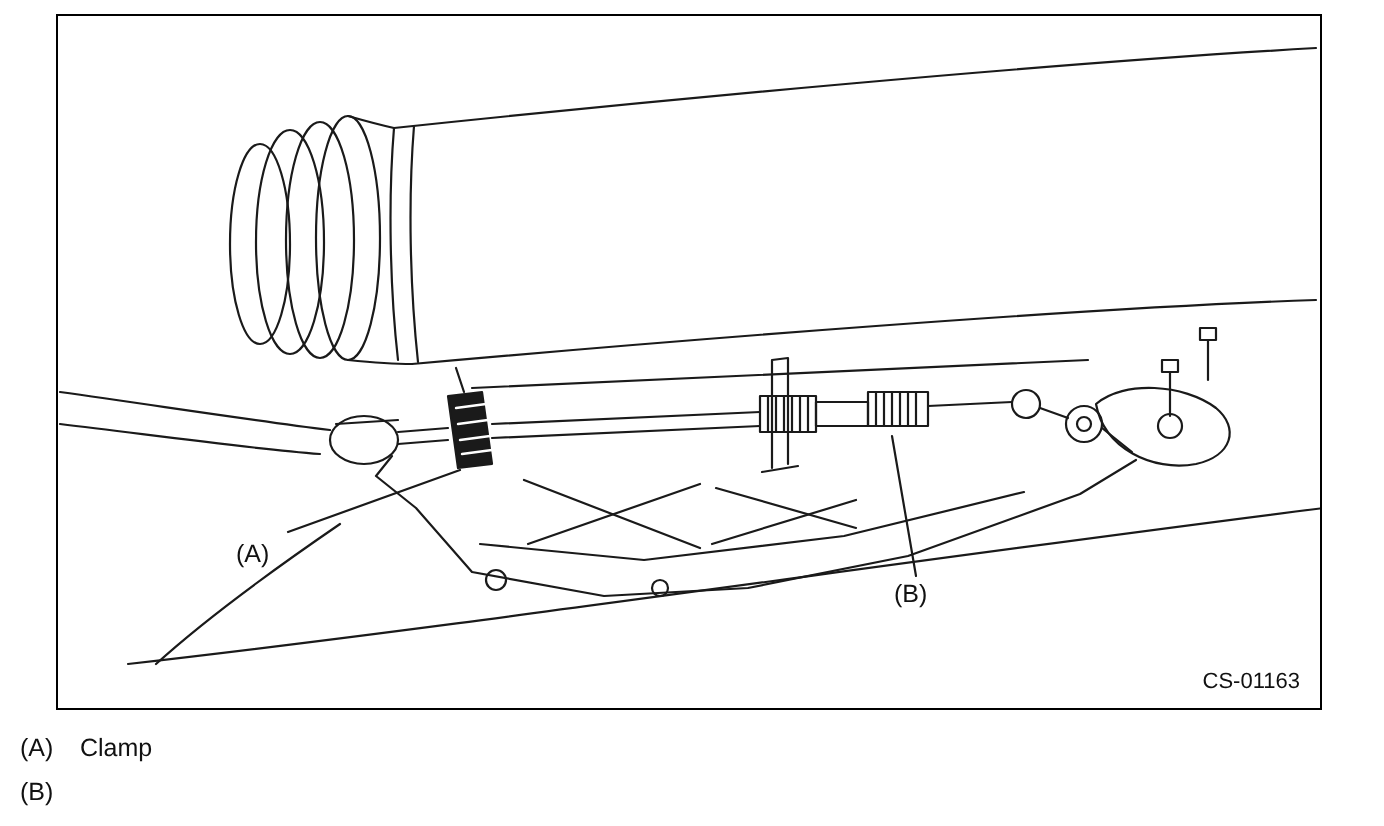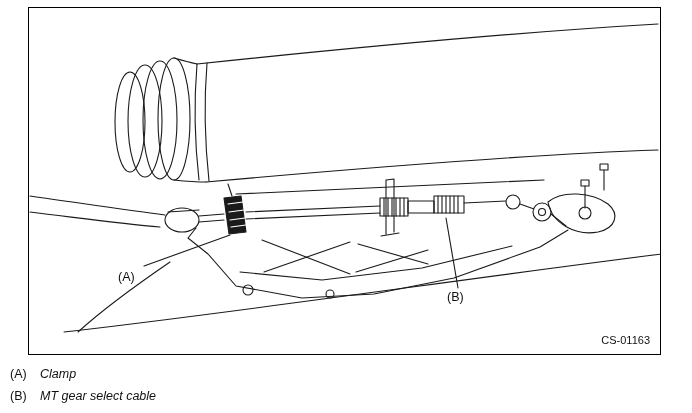--- a/index.html
+++ b/index.html
@@ -31,21 +31,21 @@
     font-size:12.5px;
     line-height:22px;
     color:#111;
   }
   .legend-row{display:flex;}
   .legend-key{
     display:inline-block;
     width:30px;
     flex:0 0 30px;
   }
-  .legend-label{white-space:nowrap;font-style:italic;}
+  .legend-label{white-space:nowrap;}
 </style>
 </head>
 <body>
 
 <div class="page">
 
   <div class="figure-frame">
     <svg width="631" height="346" viewBox="0 0 631 346">
 
       <g transform="translate(-29,-8)" fill="none" stroke="#1a1a1a" stroke-width="1.1" stroke-linecap="round" stroke-linejoin="round">
@@ -136,17 +136,16 @@
     </svg>
   </div>
 
   <div class="legend">
     <div class="legend-row">
       <span class="legend-key">(A)</span>
       <span class="legend-label">Clamp</span>
     </div>
     <div class="legend-row">
       <span class="legend-key">(B)</span>
-      <span class="legend-label">MT gear select cable</span>
     </div>
   </div>
 
 </div>
 
 </body></html>

